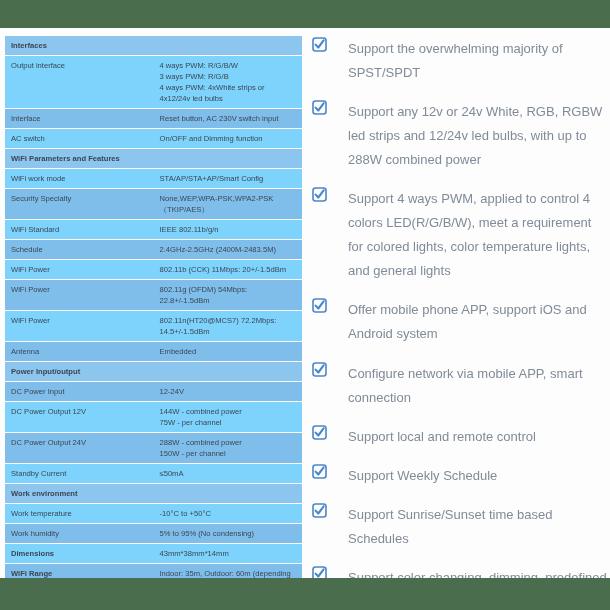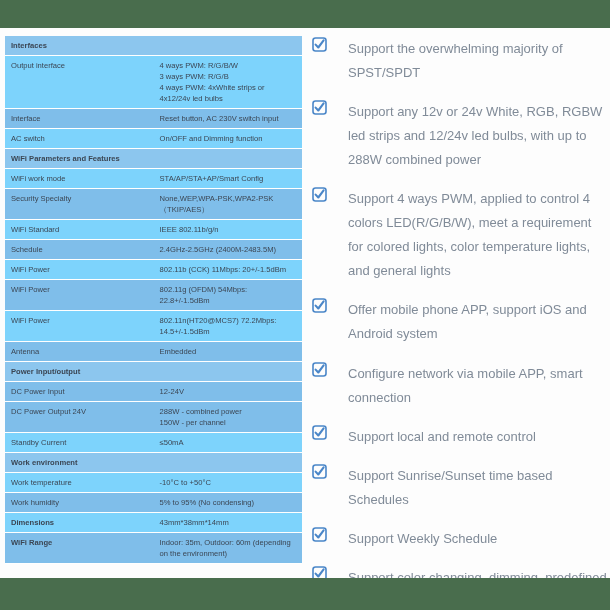--- a/index.html
+++ b/index.html
@@ -149,20 +149,25 @@
             <td class="k">Antenna</td>
             <td class="v ml">Embedded</td>
           </tr>
           <tr class="section">
             <td class="k" colspan="2" style="width: auto;">Power Input/output</td>
           </tr>
           <tr class="band-dark">
             <td class="k">DC Power Input</td>
             <td class="v ml">12-24V</td>
           </tr>
+          <tr class="band-light">
+            <td class="k">DC Power Output 12V</td>
+            <td class="v ml">144W - combined power
+75W - per channel</td>
+          </tr>
           <tr class="band-dark">
             <td class="k">DC Power Output 24V</td>
             <td class="v ml">288W - combined power
 150W - per channel</td>
           </tr>
           <tr class="band-light">
             <td class="k">Standby Current</td>
             <td class="v ml">≤50mA</td>
           </tr>
           <tr class="section">
@@ -242,30 +247,30 @@
           </span>
           <span class="feature-text">Support local and remote control</span>
         </div>
         <div class="feature-row">
           <span class="chk">
             <svg width="15" height="15" viewBox="0 0 15 15">
               <rect x="1" y="1" width="13" height="13" rx="2.5" ry="2.5" fill="none" stroke="#4a86c8" stroke-width="1.6"></rect>
               <path d="M3.6 7.6 L6.3 10.5 L11.6 3.4" fill="none" stroke="#4a86c8" stroke-width="2.1" stroke-linecap="round" stroke-linejoin="round"></path>
             </svg>
           </span>
+          <span class="feature-text">Support Weekly Schedule</span>
+        </div>
+        <div class="feature-row">
+          <span class="chk">
+            <svg width="15" height="15" viewBox="0 0 15 15">
+              <rect x="1" y="1" width="13" height="13" rx="2.5" ry="2.5" fill="none" stroke="#4a86c8" stroke-width="1.6"></rect>
+              <path d="M3.6 7.6 L6.3 10.5 L11.6 3.4" fill="none" stroke="#4a86c8" stroke-width="2.1" stroke-linecap="round" stroke-linejoin="round"></path>
+            </svg>
+          </span>
           <span class="feature-text">Support Sunrise/Sunset time based Schedules</span>
-        </div>
-        <div class="feature-row">
-          <span class="chk">
-            <svg width="15" height="15" viewBox="0 0 15 15">
-              <rect x="1" y="1" width="13" height="13" rx="2.5" ry="2.5" fill="none" stroke="#4a86c8" stroke-width="1.6"></rect>
-              <path d="M3.6 7.6 L6.3 10.5 L11.6 3.4" fill="none" stroke="#4a86c8" stroke-width="2.1" stroke-linecap="round" stroke-linejoin="round"></path>
-            </svg>
-          </span>
-          <span class="feature-text">Support Weekly Schedule</span>
         </div>
         <div class="feature-row">
           <span class="chk">
             <svg width="15" height="15" viewBox="0 0 15 15">
               <rect x="1" y="1" width="13" height="13" rx="2.5" ry="2.5" fill="none" stroke="#4a86c8" stroke-width="1.6"></rect>
               <path d="M3.6 7.6 L6.3 10.5 L11.6 3.4" fill="none" stroke="#4a86c8" stroke-width="2.1" stroke-linecap="round" stroke-linejoin="round"></path>
             </svg>
           </span>
           <span class="feature-text">Support color changing, dimming, predefined effects</span>
         </div>

